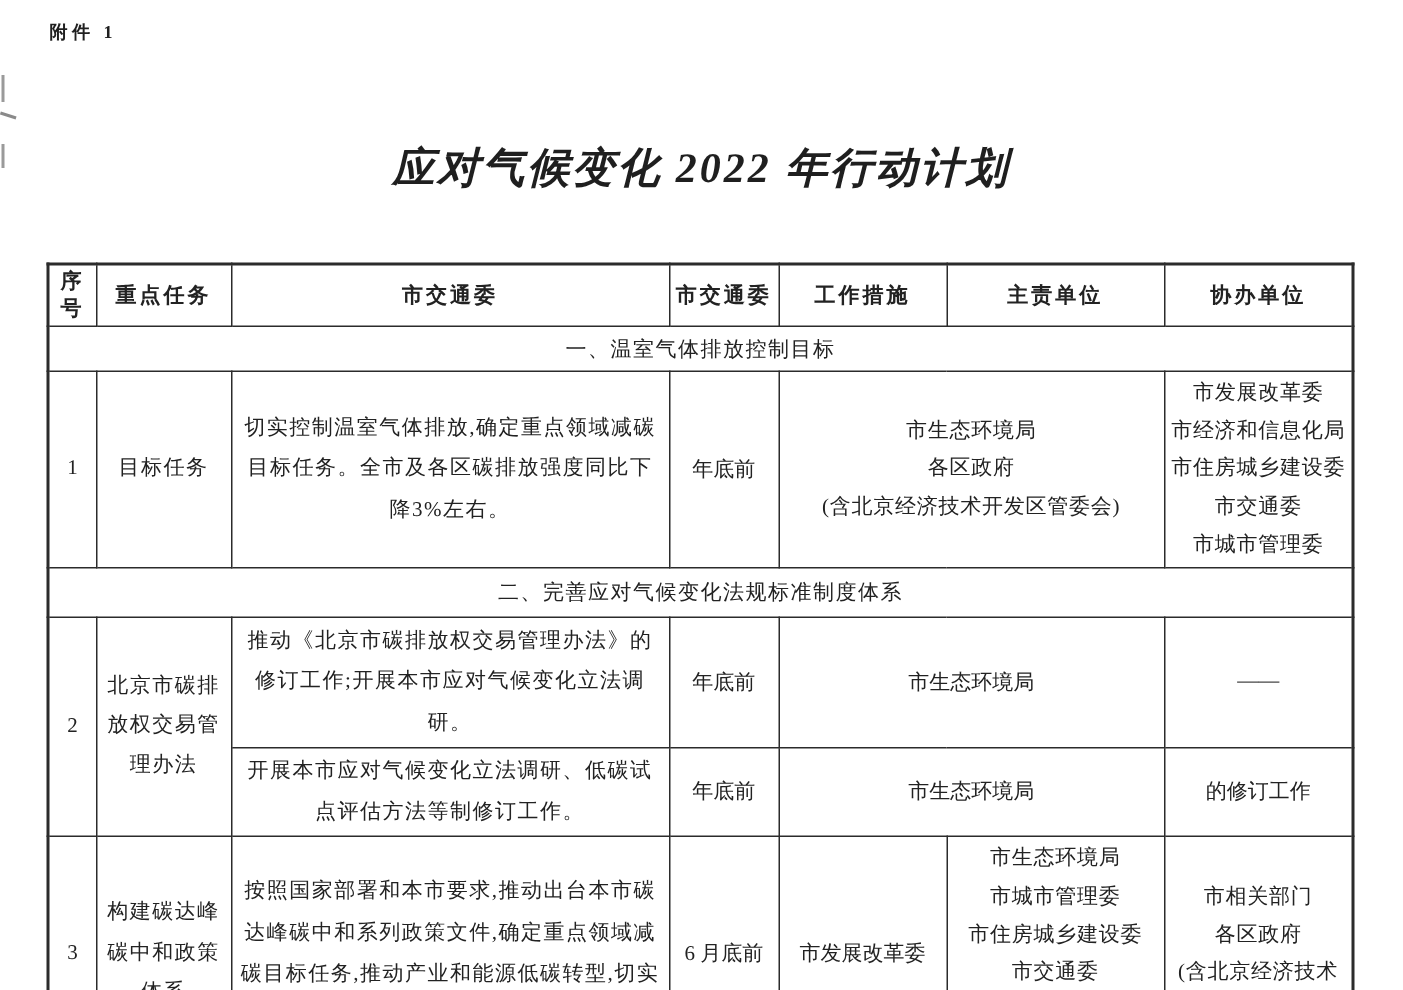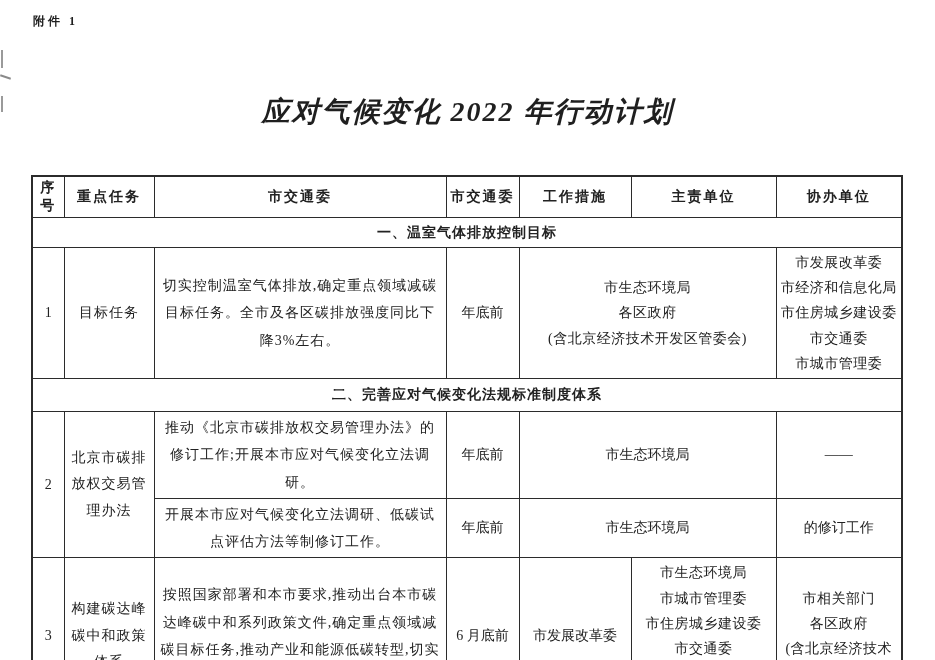--- a/index.html
+++ b/index.html
@@ -24,21 +24,21 @@
   .plan th,.plan td{
     border:1px solid #2b2b2b;vertical-align:middle;text-align:center;
     padding:2px 4px;font-size:14px;overflow:hidden;color:#222;
   }
   .plan th{
     font-family:"Liberation Sans","DejaVu Sans",sans-serif;
     font-weight:bold;letter-spacing:2px;font-size:14px;
   }
   .section-cell{
     font-family:"Liberation Sans","DejaVu Sans",sans-serif;
-    font-weight:bold;letter-spacing:1px;font-size:14px;
+    font-weight:normal;letter-spacing:1px;font-size:14px;
     border-left:none !important;border-right:none !important;
   }
   .measure{
     text-align:justify;padding:4px 8px;line-height:1.95;letter-spacing:1px;
   }
   .multi{white-space:pre-line;line-height:1.8;letter-spacing:0.5px;}
   .taskwrap{line-height:1.9;letter-spacing:1px;padding:2px 7px;}
   tr.hdr{height:28px;}
   tr.sec1{height:30px;}
   tr.row1{height:114px;}

